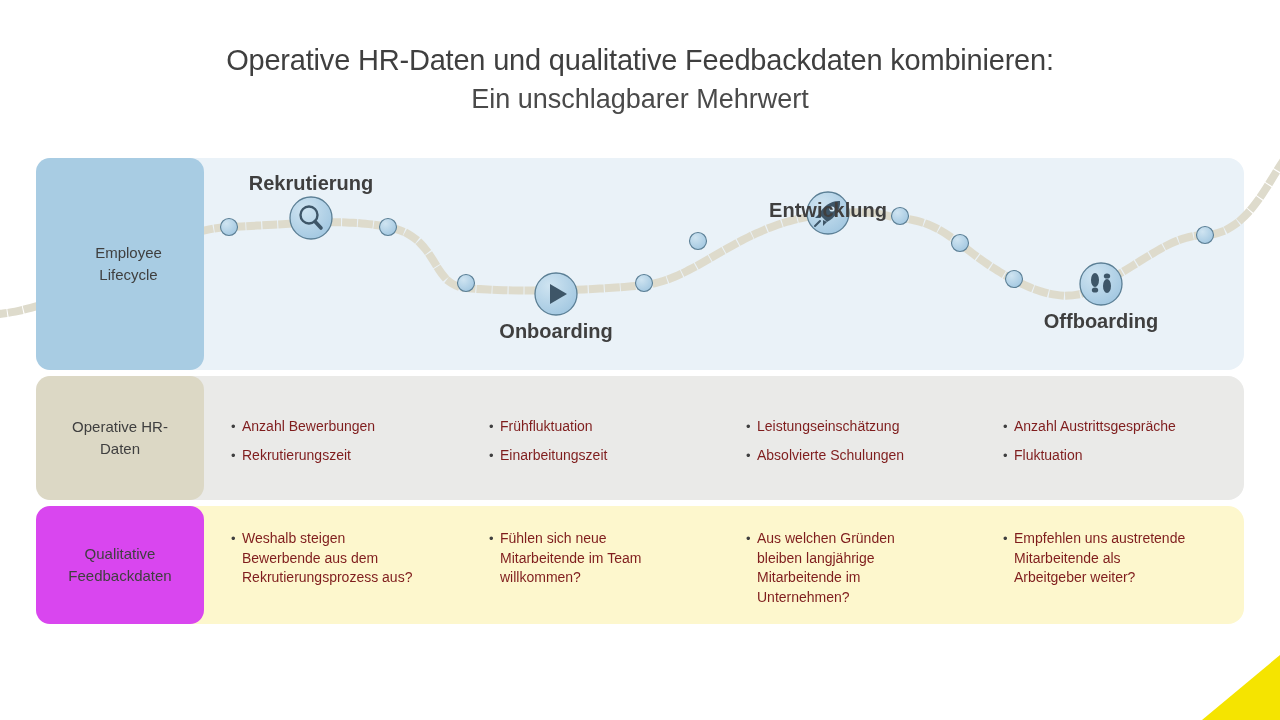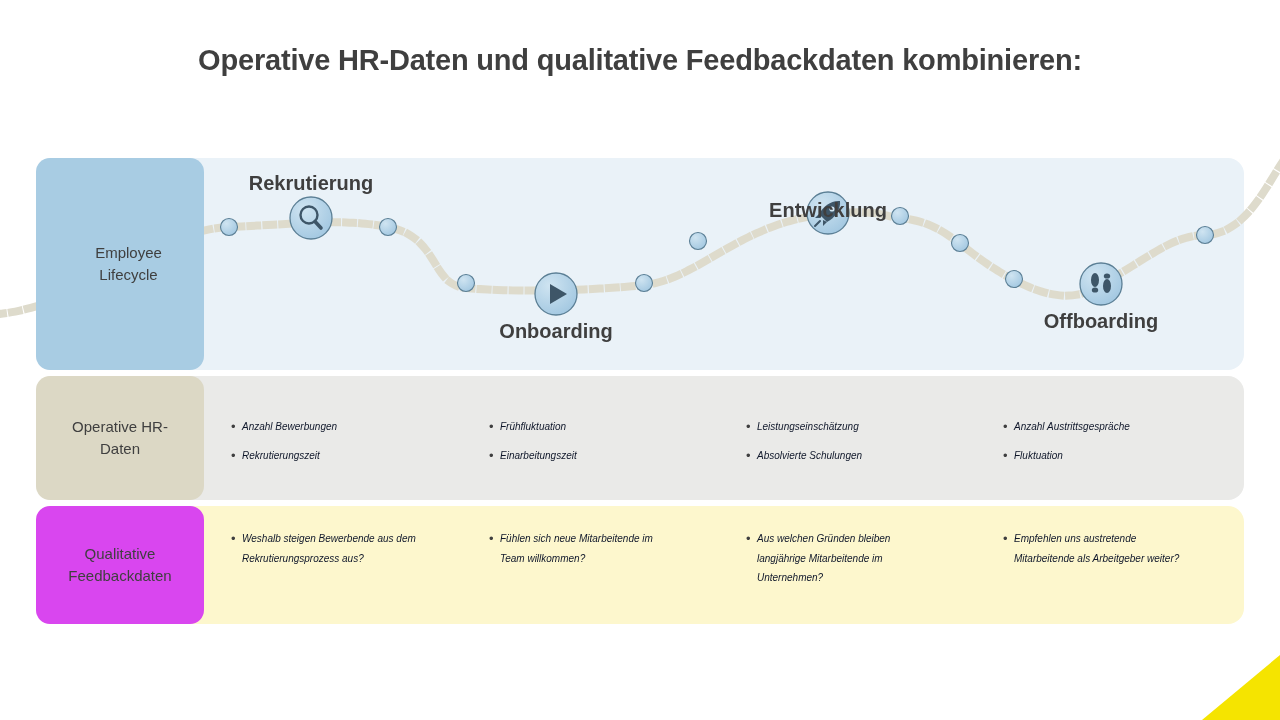--- a/index.html
+++ b/index.html
@@ -19,21 +19,21 @@
   
   #title-block {
     position: absolute;
     top: 40px;
     left: 0;
     width: 1280px;
     text-align: center;
   }
   #title-main {
     font-size: 29px;
-    font-weight: bold;
+    font-weight: normal;
     color: #3f3f3f;
     letter-spacing: -0.2px;
     line-height: 40px;
   }
   #title-sub {
     font-size: 27px;
     font-weight: normal;
     color: #4a4a4a;
     line-height: 38px;
   }
@@ -125,24 +125,23 @@
     margin-bottom: 8px;
   }
   .bullet-dot {
     flex: 0 0 auto;
     width: 11px;
     font-size: 13px;
     line-height: 19px;
     color: #3f3f3f;
   }
   .bullet-text {
-    font-size: 10px;
+    font-size: 14px;
     line-height: 19.5px;
-    color: #0f172a;
-    font-style: italic;
+    color: #7f1d1d;
   }
   .op-col { top: 417px; width: 250px; }
   .op-col .bullet-row { margin-bottom: 9px; }
   .ql-col { top: 529px; width: 190px; }
   .ql-col .bullet-row { margin-bottom: 0; }
 
   
   #corner-triangle {
     position: absolute;
     right: 0;
@@ -151,20 +150,21 @@
     height: 0;
     border-left: 78px solid transparent;
     border-bottom: 65px solid #f5e400;
   }
 </style>
 </head>
 <body>
 
 <div id="title-block">
   <div id="title-main">Operative HR-Daten und qualitative Feedbackdaten kombinieren:</div>
+  <div id="title-sub">Ein unschlagbarer Mehrwert</div>
 </div>
 
 <div class="band" id="band-lifecycle"></div>
 <div class="band" id="band-operative"></div>
 <div class="band" id="band-qualitative"></div>
 
 <svg id="lifecycle-svg" viewBox="0 0 1280 400">
   <defs>
     <clipPath id="clip-top">
       <rect x="0" y="120" width="1280" height="280"></rect>

